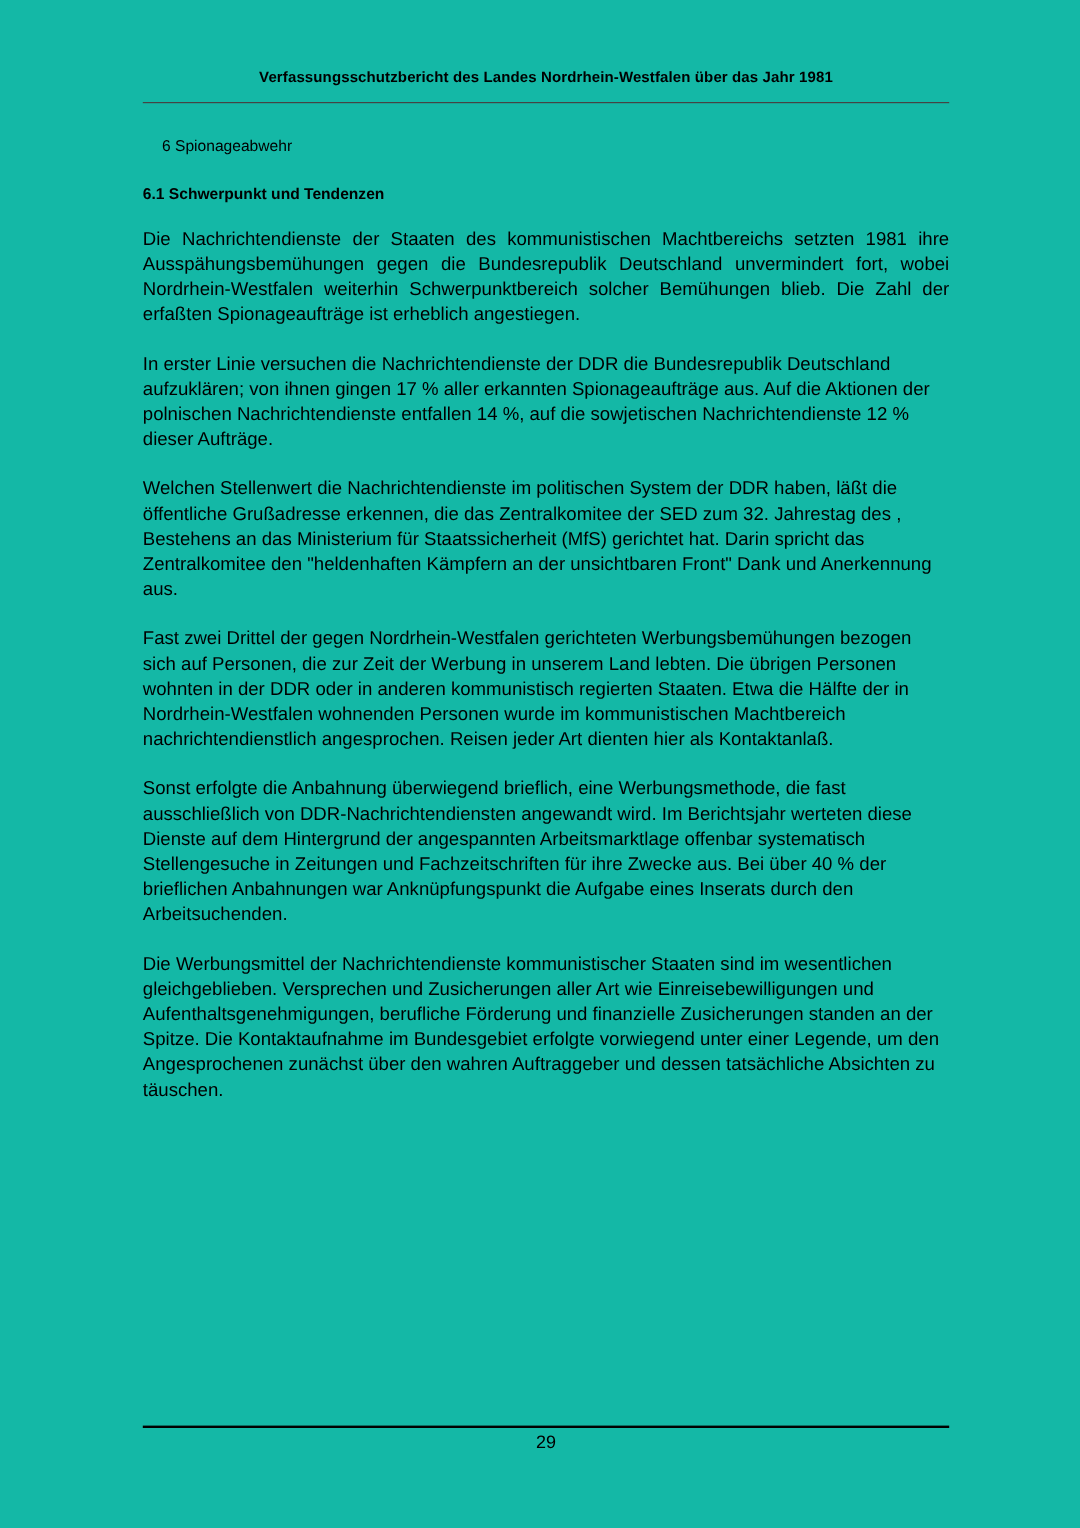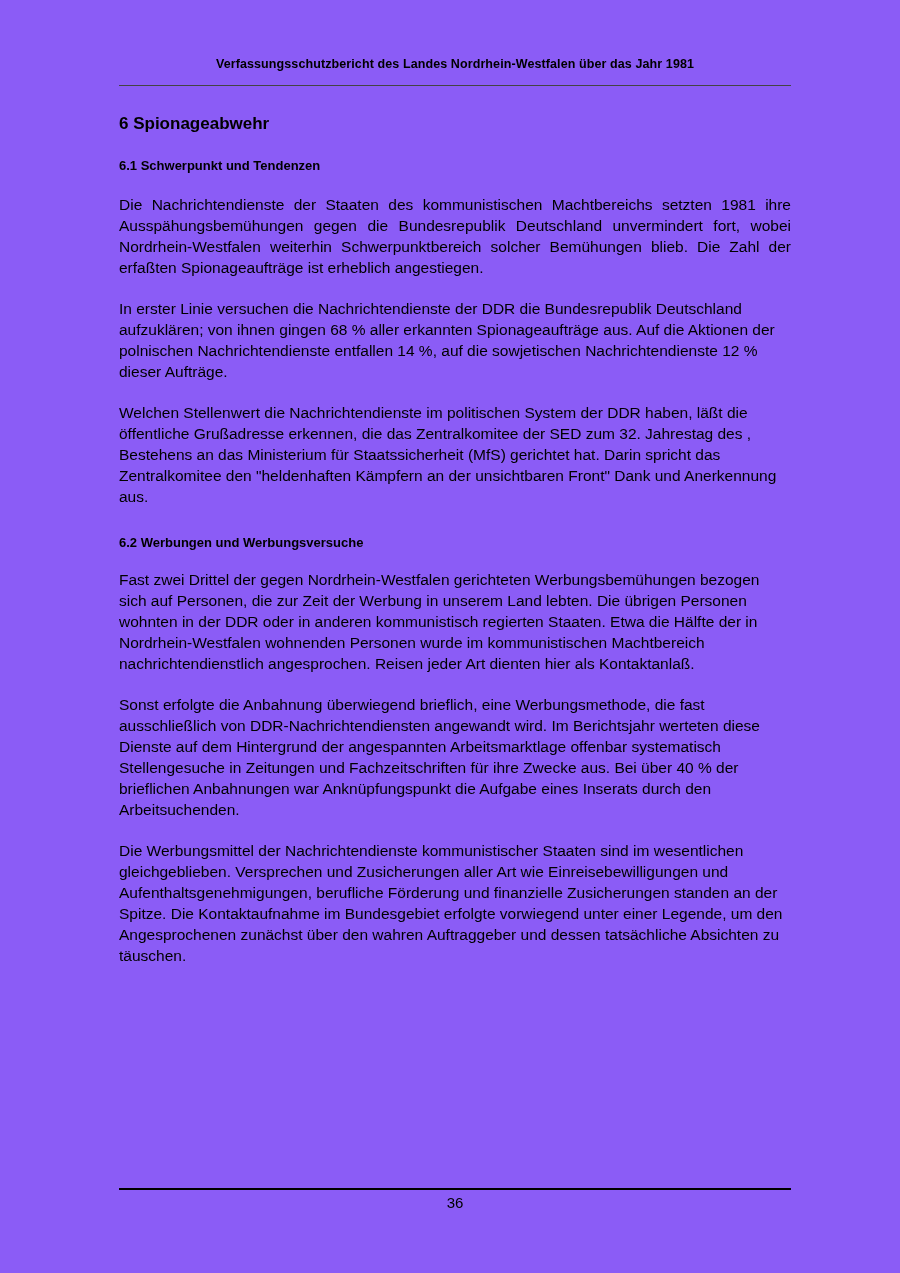--- a/index.html
+++ b/index.html
@@ -6,21 +6,21 @@
   html, body {
     margin: 0;
     padding: 0;
     background: #ffffff;
   }
   .page {
     position: relative;
     width: 900px;
     height: 1273px;
     margin: 0 auto;
-    background: #8b5cf6;
+    background: #14b8a6;
     color: #000000;
     font-family: "Liberation Sans", sans-serif;
     box-sizing: border-box;
     overflow: hidden;
   }
   .content {
     position: absolute;
     left: 119px;
     width: 672px;
     top: 0;
@@ -36,23 +36,23 @@
     border: none;
     border-top: 1px solid #444444;
     margin: 14px 0 0 0;
   }
   .doc-body {
     margin-top: 28px;
     font-size: 15.5px;
     line-height: 21px;
   }
   h1.h-level1 {
-    font-size: 17px;
-    font-weight: bold;
-    margin: 0 0 24px 0;
+    font-size: 13px;
+    font-weight: normal;
+    margin: 0 0 24px 16px;
     line-height: 1.2;
   }
   h2.h-level2 {
     font-size: 13px;
     font-weight: bold;
     margin: 28px 0 18px 0;
     line-height: 1.2;
   }
   p.body-par {
     margin: 0 0 20px 0;
@@ -89,35 +89,34 @@
     <hr class="header-rule">
 
     <div class="doc-body">
 
       <h1 class="h-level1">6 Spionageabwehr</h1>
 
       <h2 class="h-level2" style="margin-top:0;">6.1 Schwerpunkt und Tendenzen</h2>
 
       <p class="body-par justified">Die Nachrichtendienste der Staaten des kommunistischen Machtbereichs setzten 1981 ihre Ausspähungsbemühungen gegen die Bundesrepublik Deutschland unvermindert fort, wobei Nordrhein-Westfalen weiterhin Schwerpunktbereich solcher Bemühungen blieb. Die Zahl der erfaßten Spionageaufträge ist erheblich angestiegen.</p>
 
-      <p class="body-par">In erster Linie versuchen die Nachrichtendienste der DDR die Bundesrepublik Deutschland aufzuklären; von ihnen gingen 68 % aller erkannten Spionageaufträge aus. Auf die Aktionen der polnischen Nachrichtendienste entfallen 14 %, auf die sowjetischen Nachrichtendienste 12 % dieser Aufträge.</p>
+      <p class="body-par">In erster Linie versuchen die Nachrichtendienste der DDR die Bundesrepublik Deutschland aufzuklären; von ihnen gingen 17 % aller erkannten Spionageaufträge aus. Auf die Aktionen der polnischen Nachrichtendienste entfallen 14 %, auf die sowjetischen Nachrichtendienste 12 % dieser Aufträge.</p>
 
       <p class="body-par">Welchen Stellenwert die Nachrichtendienste im politischen System der DDR haben, läßt die öffentliche Grußadresse erkennen, die das Zentralkomitee der SED zum 32. Jahrestag des , Bestehens an das Ministerium für Staatssicherheit (MfS) gerichtet hat. Darin spricht das Zentralkomitee den "heldenhaften Kämpfern an der unsichtbaren Front" Dank und Anerkennung aus.</p>
 
-      <h2 class="h-level2">6.2 Werbungen und Werbungsversuche</h2>
 
       <p class="body-par">Fast zwei Drittel der gegen Nordrhein-Westfalen gerichteten Werbungsbemühungen bezogen sich auf Personen, die zur Zeit der Werbung in unserem Land lebten. Die übrigen Personen wohnten in der DDR oder in anderen kommunistisch regierten Staaten. Etwa die Hälfte der in Nordrhein-Westfalen wohnenden Personen wurde im kommunistischen Machtbereich nachrichtendienstlich angesprochen. Reisen jeder Art dienten hier als Kontaktanlaß.</p>
 
       <p class="body-par">Sonst erfolgte die Anbahnung überwiegend brieflich, eine Werbungsmethode, die fast ausschließlich von DDR-Nachrichtendiensten angewandt wird. Im Berichtsjahr werteten diese Dienste auf dem Hintergrund der angespannten Arbeitsmarktlage offenbar systematisch Stellengesuche in Zeitungen und Fachzeitschriften für ihre Zwecke aus. Bei über 40 % der brieflichen Anbahnungen war Anknüpfungspunkt die Aufgabe eines Inserats durch den Arbeitsuchenden.</p>
 
 
       <p class="body-par">Die Werbungsmittel der Nachrichtendienste kommunistischer Staaten sind im wesentlichen gleichgeblieben. Versprechen und Zusicherungen aller Art wie Einreisebewilligungen und Aufenthaltsgenehmigungen, berufliche Förderung und finanzielle Zusicherungen standen an der Spitze. Die Kontaktaufnahme im Bundesgebiet erfolgte vorwiegend unter einer Legende, um den Angesprochenen zunächst über den wahren Auftraggeber und dessen tatsächliche Absichten zu täuschen.</p>
 
 
     </div>
   </div>
 
   <div class="footer">
     <hr class="footer-rule">
-    <div class="page-number">36</div>
+    <div class="page-number">29</div>
   </div>
 
 </div>
 
 </body></html>

